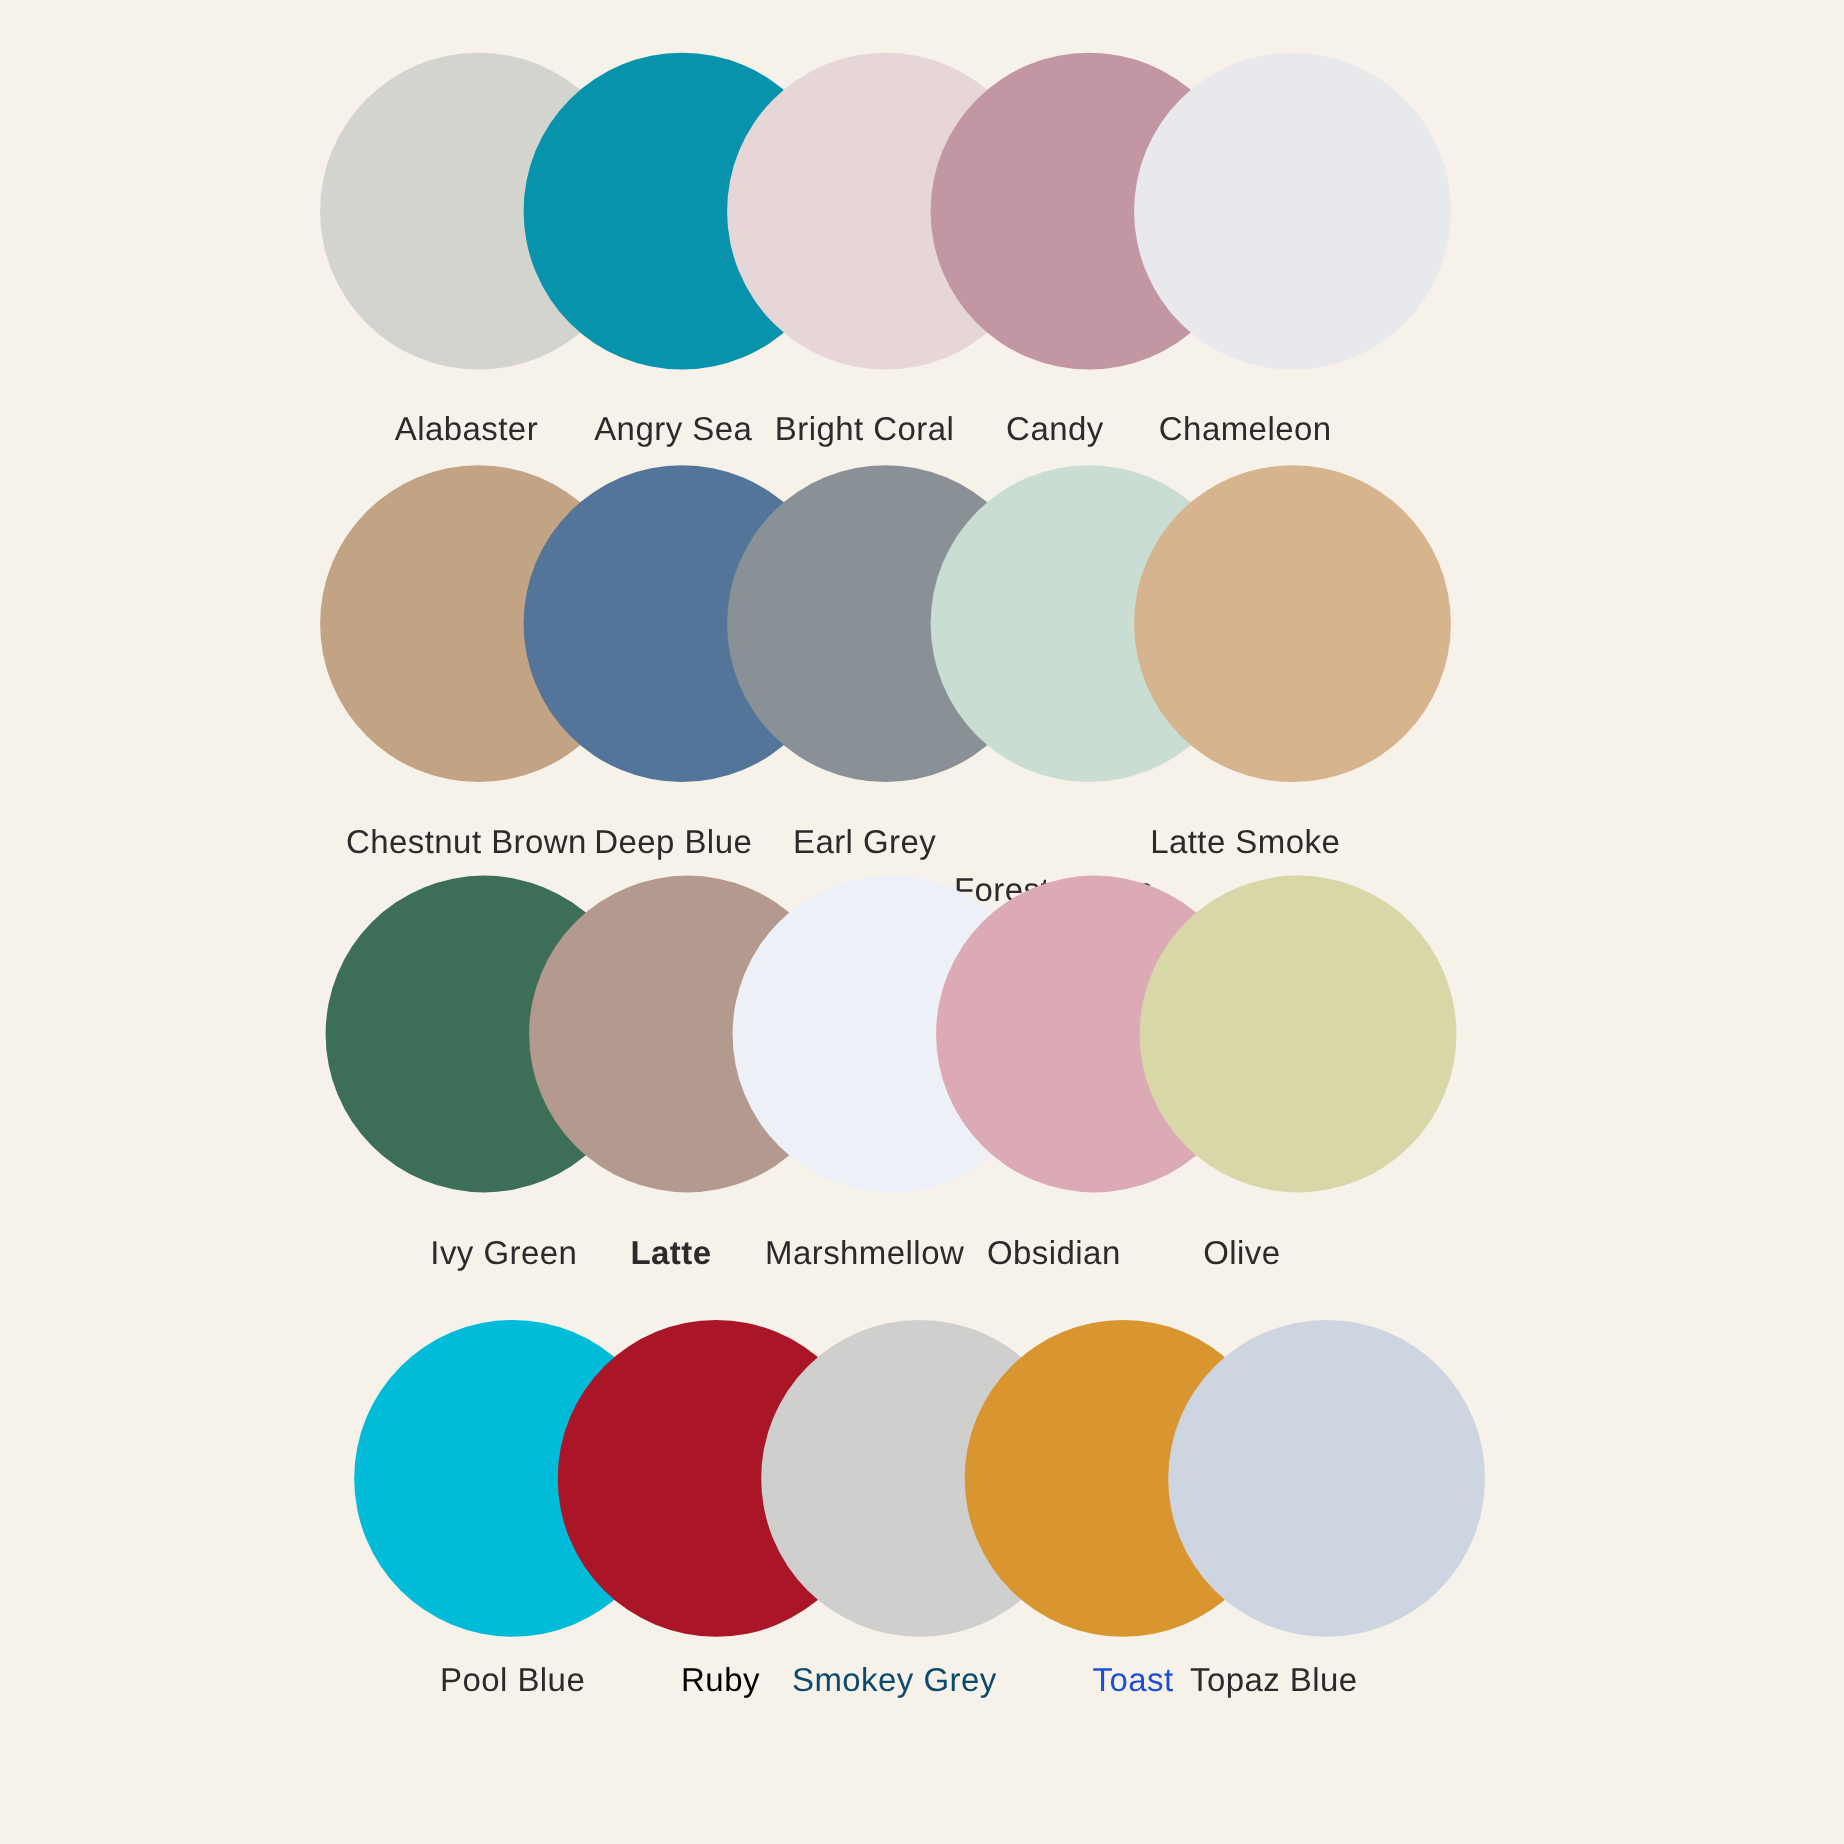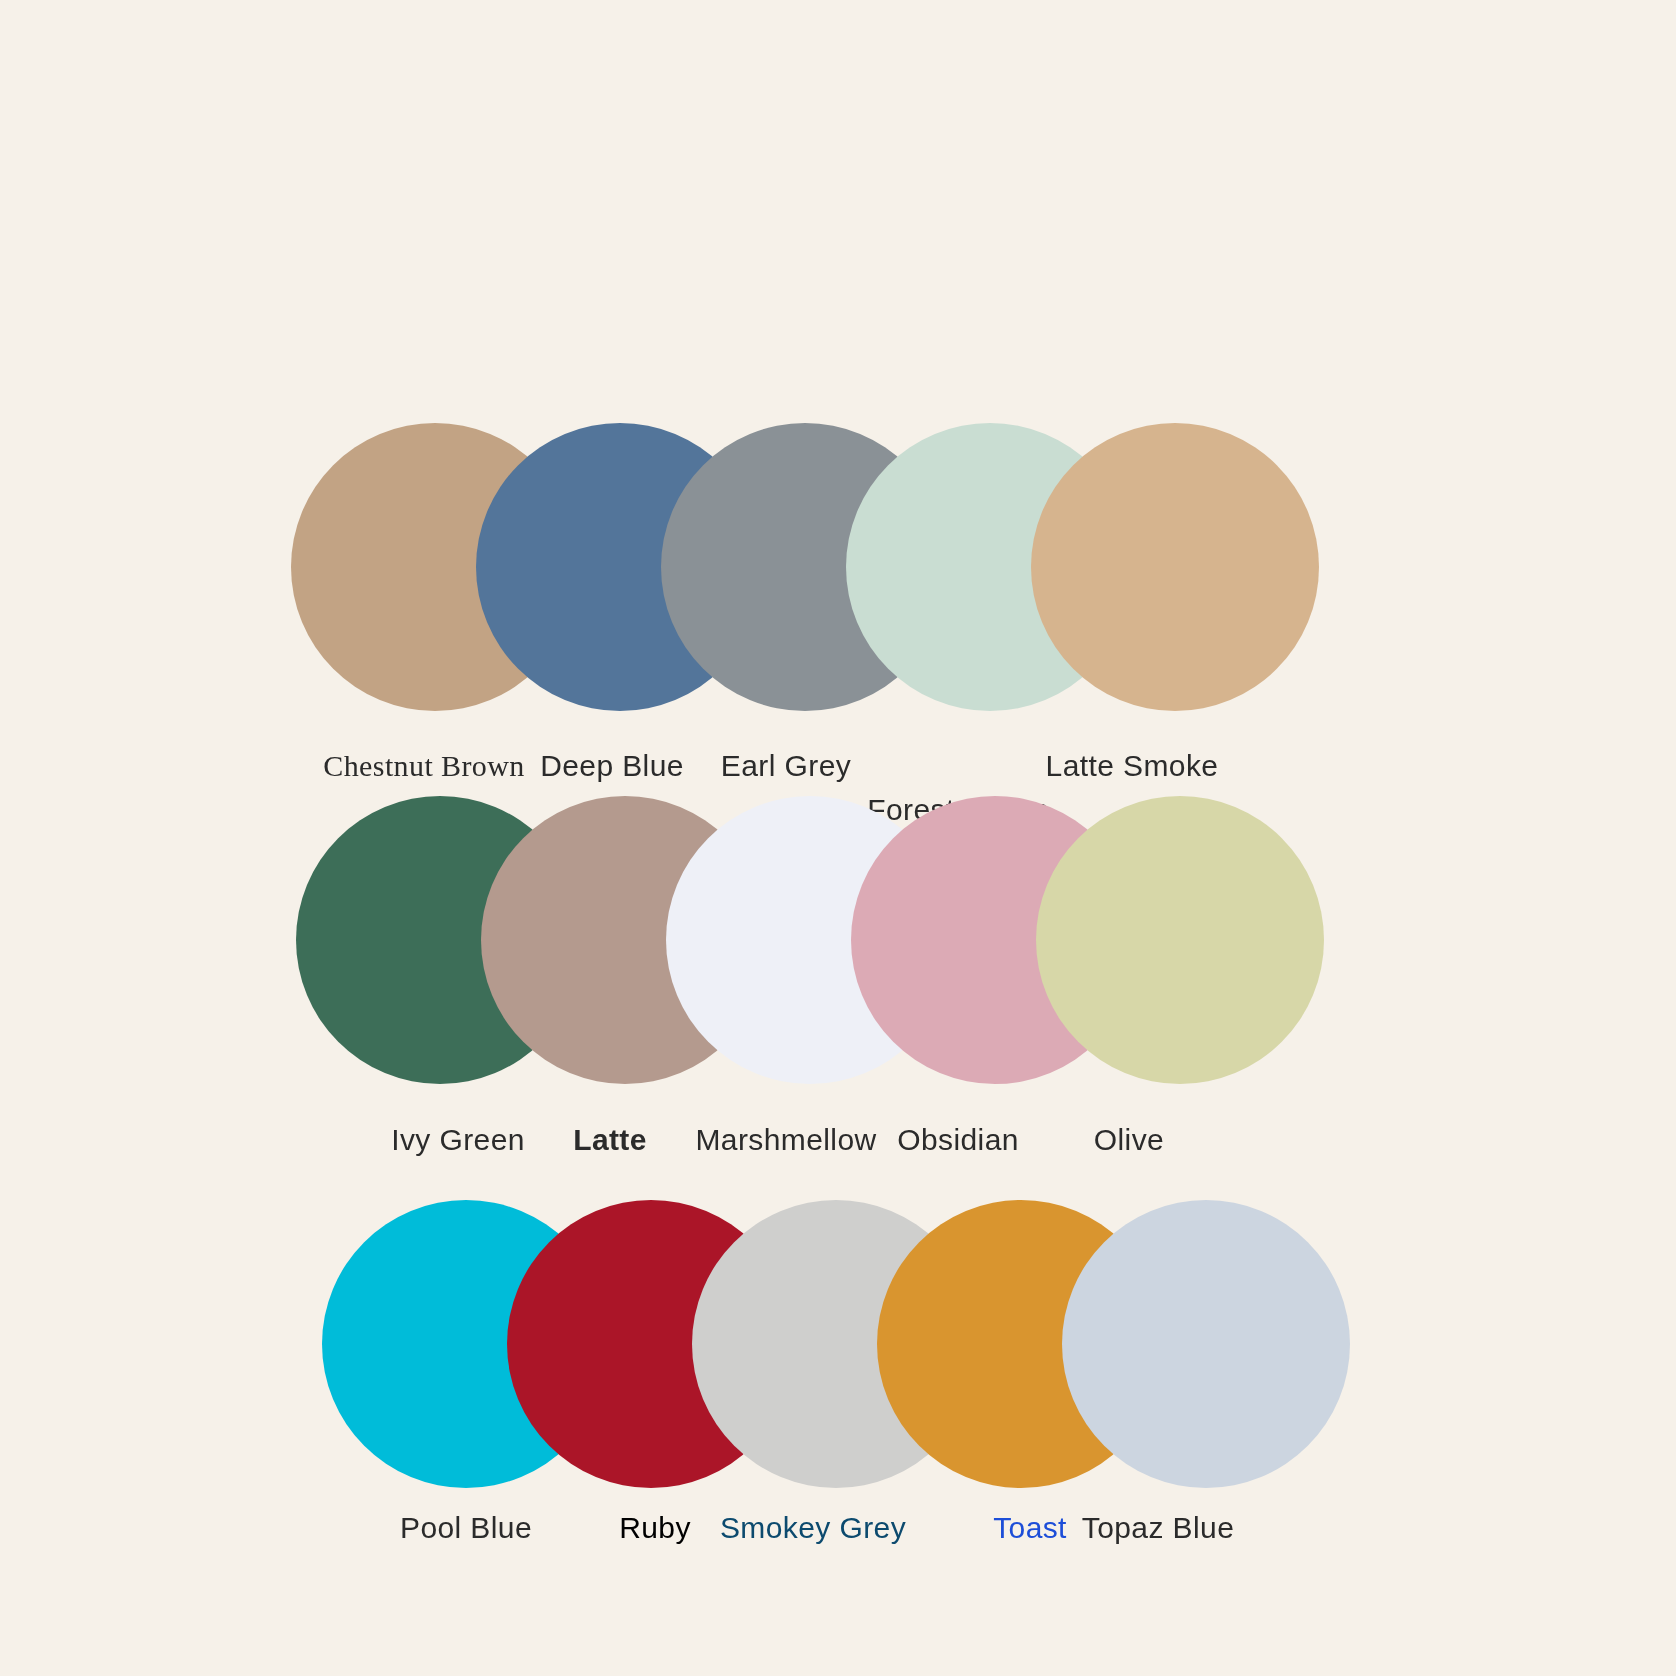--- a/index.html
+++ b/index.html
@@ -59,30 +59,46 @@
     letter-spacing: 0.4px;
     color: #2b2b2b;
     white-space: nowrap;
     transform: translateX(-50%);
   }
 </style>
 </head>
 <body>
 
 <div id="palette-board" style="background: rgb(246, 241, 233);">
+    <div class="swatch-row" style="position: absolute; left: 0px; top: 42px;">
+      <div class="circles-strip">
+        <div class="swatch-circle" title="Alabaster" style="left: 291px; width: 288px; height: 288px; background: rgb(211, 212, 205); z-index: 10;"></div>
+        <div class="swatch-circle" title="Angry Sea" style="left: 476px; width: 288px; height: 288px; background: rgb(7, 147, 172); z-index: 11;"></div>
+        <div class="swatch-circle" title="Bright Coral" style="left: 661px; width: 288px; height: 288px; background: rgb(231, 214, 215); z-index: 12;"></div>
+        <div class="swatch-circle" title="Candy" style="left: 846px; width: 288px; height: 288px; background: rgb(195, 150, 164); z-index: 13;"></div>
+        <div class="swatch-circle" title="Chameleon" style="left: 1031px; width: 288px; height: 288px; background: rgb(231, 233, 236); z-index: 14;"></div>
+      </div>
+      <div class="labels-strip" style="position: absolute; top: 304px; left: 0px;">
+        <div class="swatch-label" style="left: 424px; color: rgb(43, 43, 43);">Alabaster</div>
+        <div class="swatch-label" style="left: 612px; color: rgb(43, 43, 43);">Angry Sea</div>
+        <div class="swatch-label" style="left: 786px; color: rgb(43, 43, 43);">Bright Coral</div>
+        <div class="swatch-label" style="left: 959px; color: rgb(43, 43, 43);">Candy</div>
+        <div class="swatch-label" style="left: 1132px; color: rgb(43, 43, 43);">Chameleon</div>
+      </div>
+    </div>
     <div class="swatch-row" style="position: absolute; left: 0px; top: 417px;">
       <div class="circles-strip">
         <div class="swatch-circle" title="Chestnut Brown" style="left: 291px; width: 288px; height: 288px; background: rgb(194, 163, 132); z-index: 10;"></div>
         <div class="swatch-circle" title="Deep Blue" style="left: 476px; width: 288px; height: 288px; background: rgb(83, 117, 154); z-index: 11;"></div>
         <div class="swatch-circle" title="Earl Grey" style="left: 661px; width: 288px; height: 288px; background: rgb(138, 145, 150); z-index: 12;"></div>
         <div class="swatch-circle" title="Forest Green" style="left: 846px; width: 288px; height: 288px; background: rgb(201, 221, 210); z-index: 13;"></div>
         <div class="swatch-circle" title="Golden Smoke" style="left: 1031px; width: 288px; height: 288px; background: rgb(214, 180, 142); z-index: 14;"></div>
       </div>
       <div class="labels-strip" style="position: absolute; top: 304px; left: 0px;">
-        <div class="swatch-label" style="left: 424px; color: rgb(43, 43, 43); font-family: Liberation Serif, serif;">Chestnut Brown</div>
+        <div class="swatch-label" style="left: 424px; color: rgb(43, 43, 43);">Chestnut Brown</div>
         <div class="swatch-label" style="left: 612px; color: rgb(43, 43, 43);">Deep Blue</div>
         <div class="swatch-label" style="left: 786px; color: rgb(43, 43, 43);">Earl Grey</div>
         <div class="swatch-label" style="left: 958px; color: rgb(43, 43, 43); margin-top: 44px;">Forest Green</div>
         <div class="swatch-label" style="left: 1132px; color: rgb(43, 43, 43);">Latte Smoke</div>
       </div>
     </div>
     <div class="swatch-row" style="position: absolute; left: 0px; top: 790px;">
       <div class="circles-strip">
         <div class="swatch-circle" title="Ivy Green" style="left: 296px; width: 288px; height: 288px; background: rgb(61, 110, 88); z-index: 10;"></div>
         <div class="swatch-circle" title="Latte" style="left: 481px; width: 288px; height: 288px; background: rgb(180, 154, 142); z-index: 11;"></div>

